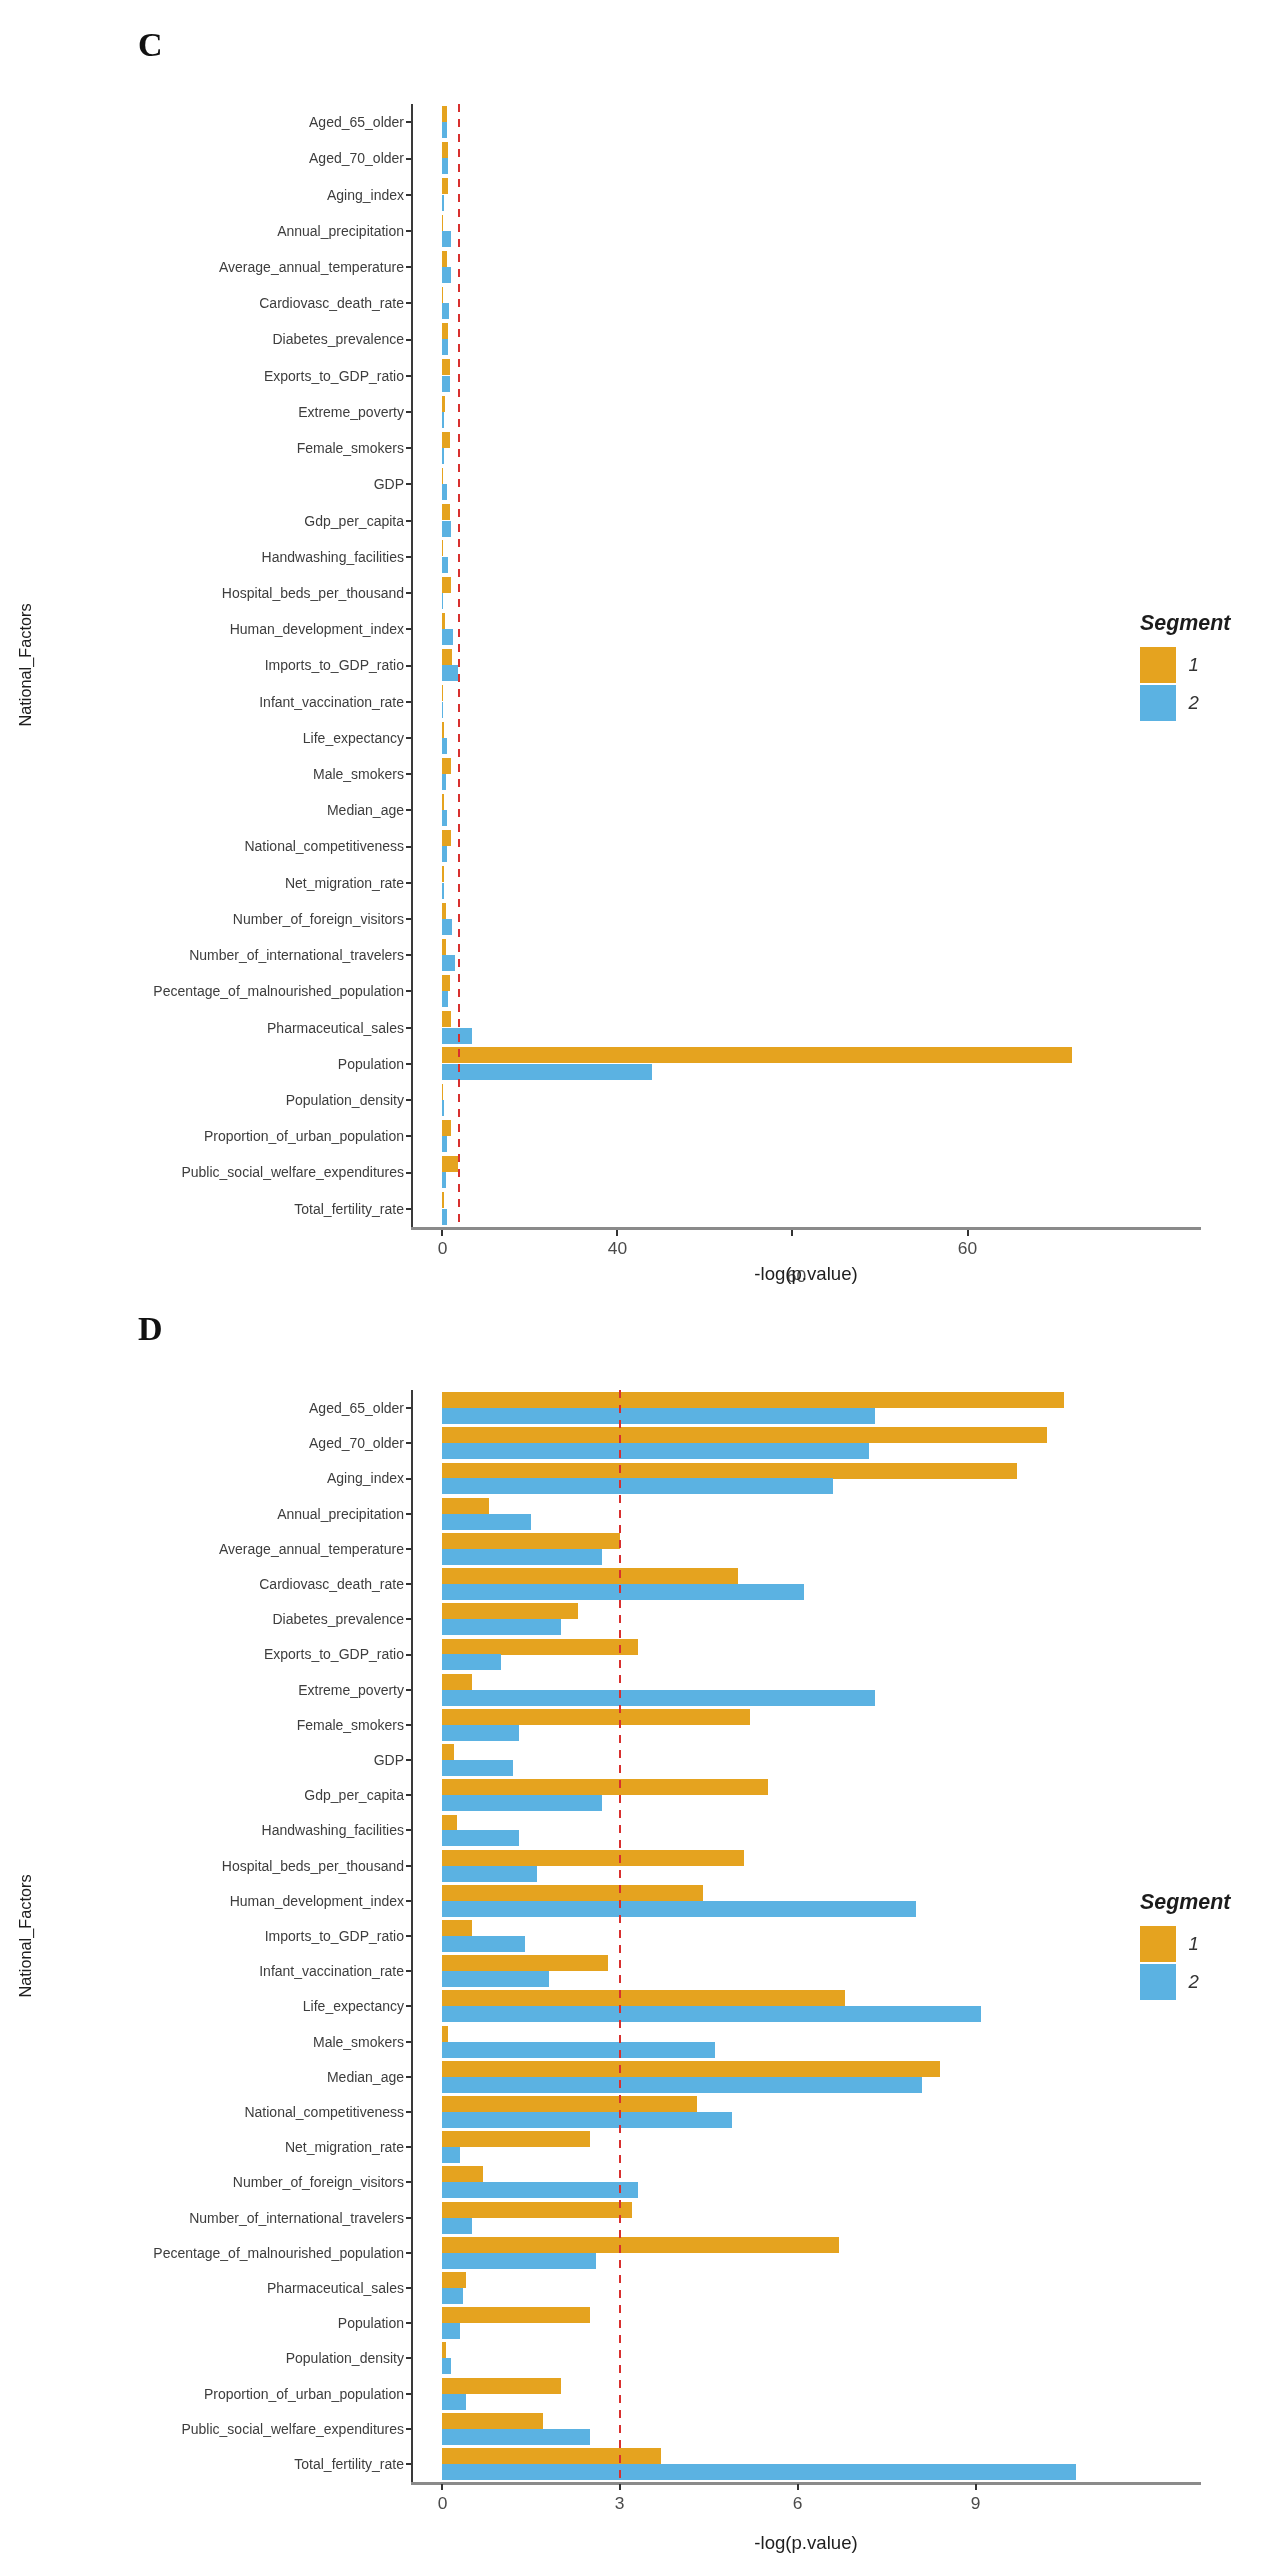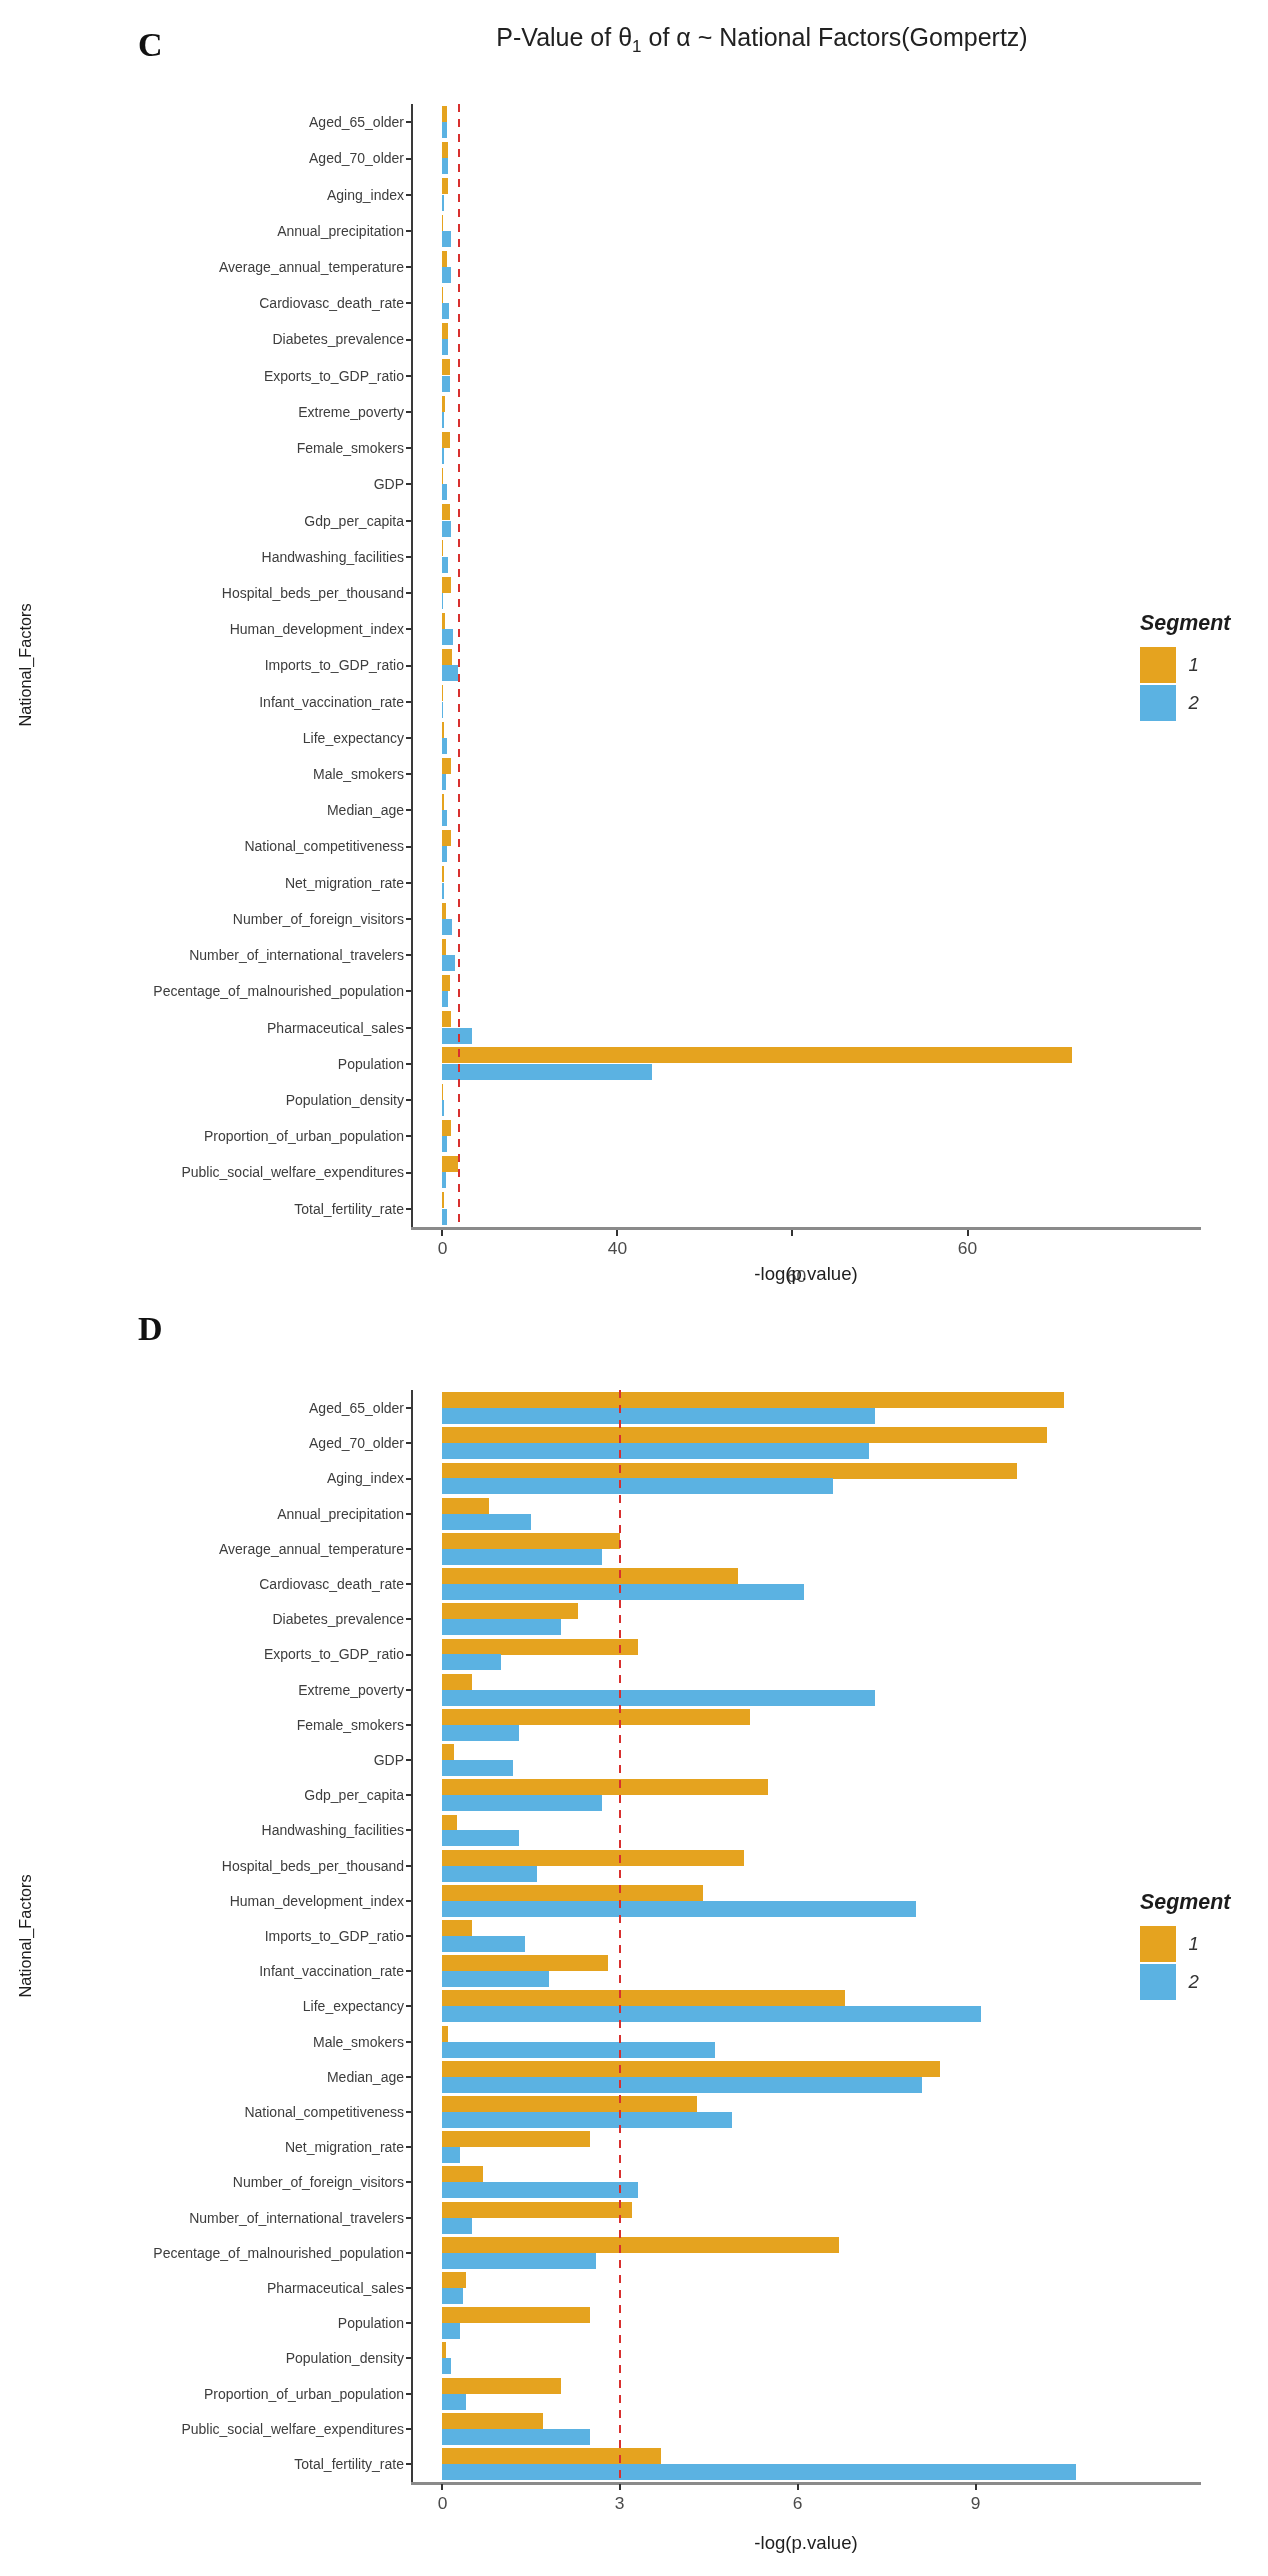--- a/index.html
+++ b/index.html
@@ -37,21 +37,20 @@
   .swatch{width:36px;height:36px;display:inline-block;}
   .legend-label{font-size:18.6px;font-style:italic;color:#333;margin-left:12.4px;}
 </style>
 </head>
 <body>
 
 <div class="canvas">
 
   <section class="chart">
     <div class="panel-letter pos-c-letter">C</div>
-    <h2 class="title pos-c-title"><span>P-Value of  θ</span><sub>1</sub><span>  of α ~ National Factors(Gompertz)</span></h2>
     <div class="ylabel pos-c-ylabel">National_Factors</div>
     <div class="plot" id="plot-0">
         <div class="vline" style="left: 411px; top: 104px; width: 2.2px; height: 1125px; background: rgb(58, 58, 58);"></div>
         <div class="hline" style="left: 411px; top: 1227px; width: 790px; height: 2.8px; background: rgb(138, 138, 138);"></div>
         <div class="cat-label" style="left: 135px; top: 113px; width: 269px;">Aged_65_older</div>
         <div class="cat-tick" style="left: 406px; top: 121px; width: 5px; height: 1.7px;"></div>
         <div class="bar" style="left: 442px; top: 106px; width: 5.3px; height: 16.3px; background: rgb(229, 163, 31);"></div>
         <div class="bar" style="left: 442px; top: 122px; width: 5px; height: 16.3px; background: rgb(91, 178, 226);"></div>
         <div class="cat-label" style="left: 135px; top: 149px; width: 269px;">Aged_70_older</div>
         <div class="cat-tick" style="left: 406px; top: 158px; width: 5px; height: 1.7px;"></div>

